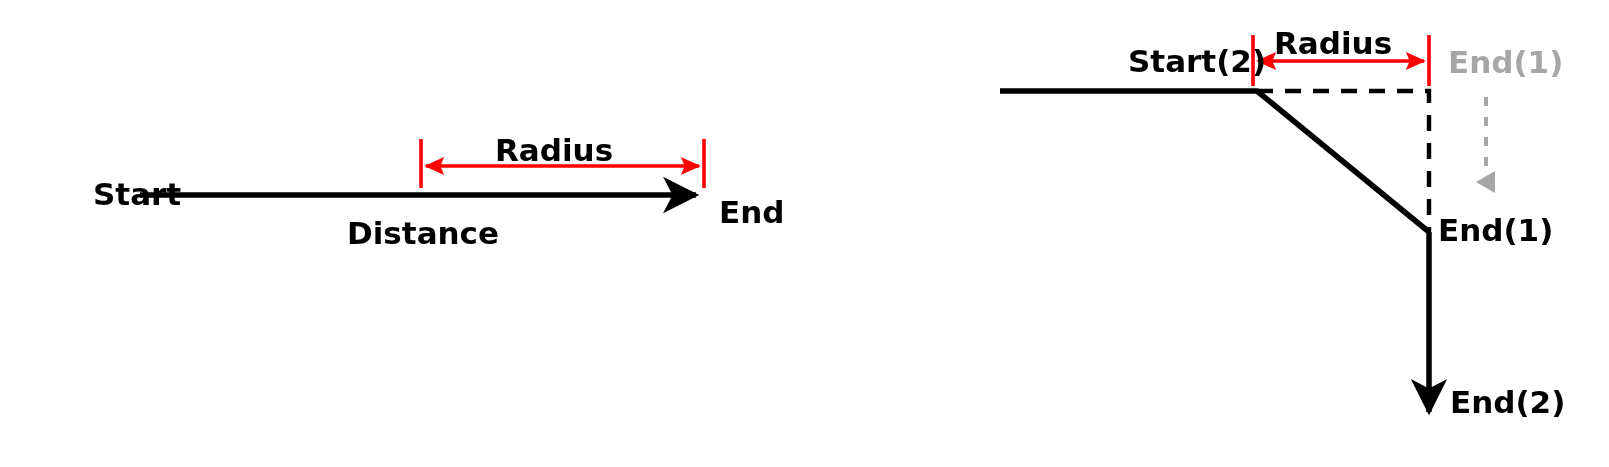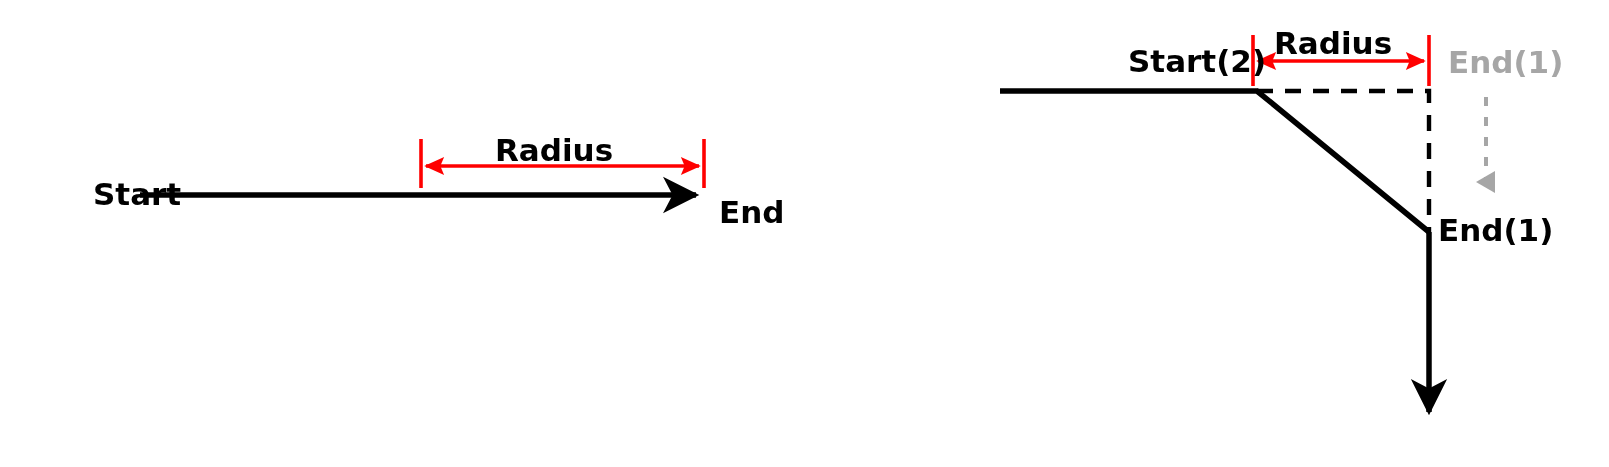--- a/index.html
+++ b/index.html
@@ -77,24 +77,26 @@
       <line x1="1486" y1="97" x2="1486" y2="188" stroke="#a6a6a6" stroke-width="4" stroke-dasharray="9 11" marker-end="url(#arrowGhost)"></line>
     </g>
   </svg>
 
   <div class="lbl big" style="left:63px; top:179px;margin-left:30px;">Start</div>
 
   <div class="lbl big" style="left:719px; top:197px;">End</div>
 
   <div class="lbl big" style="left:495px; top:135px;">Radius</div>
 
+  <div class="lbl big" style="left:347px; top:218px;">Distance</div>
 
 
   <div class="lbl big" style="left:1128px; top:46px;">Start(2)</div>
 
   <div class="lbl big" style="left:1274px; top:28px;">Radius</div>
 
   <div class="lbl big ghost" style="left:1448px; top:47px;">End(1)</div>
 
   <div class="lbl big" style="left:1438px; top:215px;">End(1)</div>
 
+  <div class="lbl big" style="left:1450px; top:387px;">End(2)</div>
 
 </div>
 
 </body></html>

